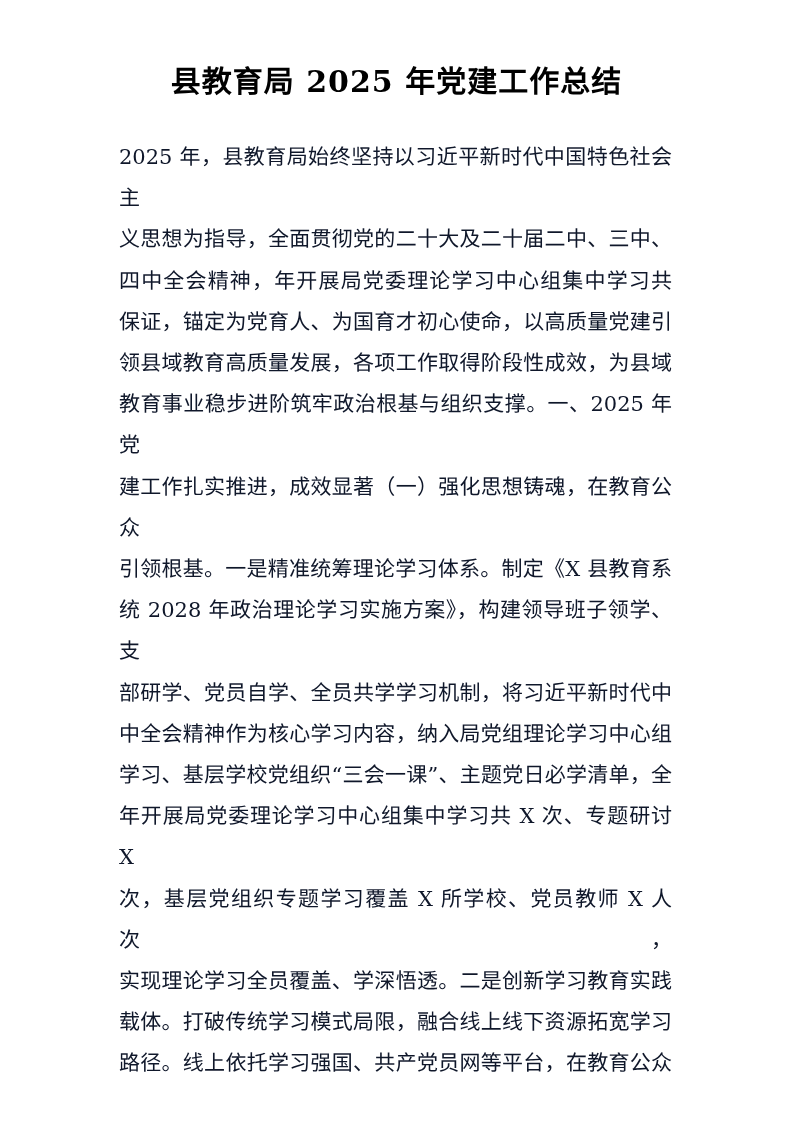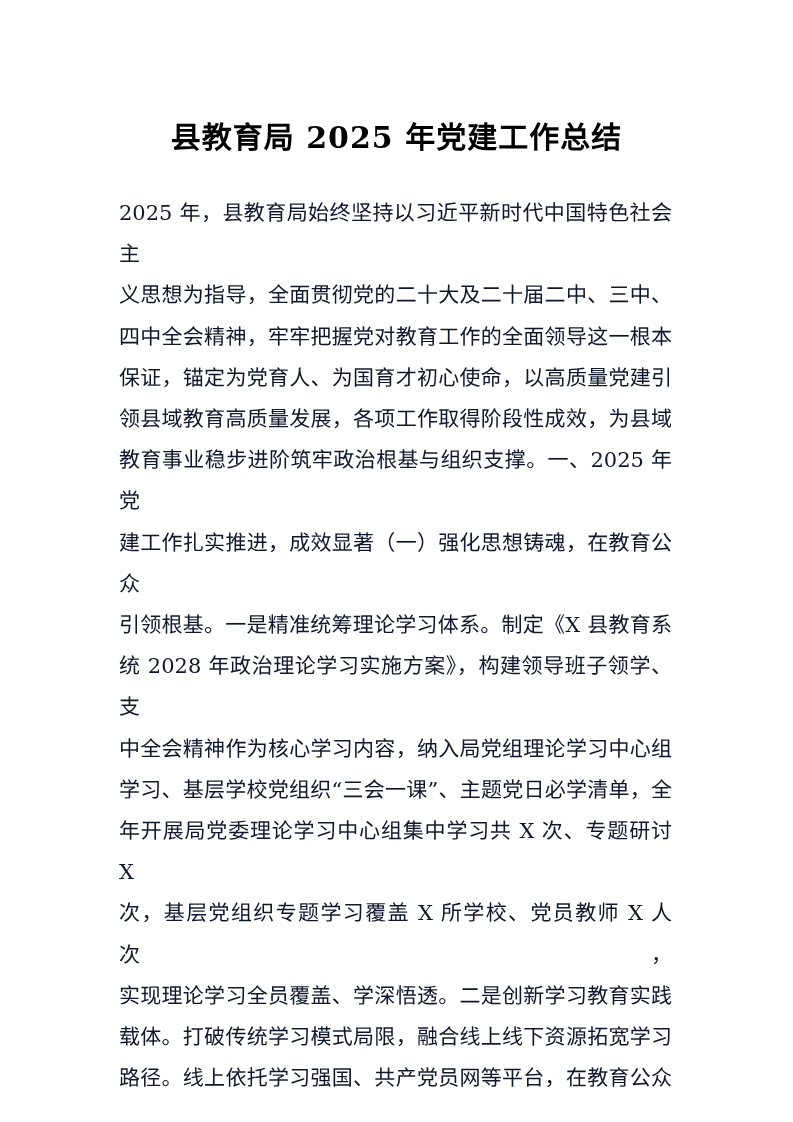--- a/index.html
+++ b/index.html
@@ -12,21 +12,21 @@
     position: relative;
     width: 793px;
     height: 1122px;
     margin: 0 auto;
     background: #ffffff;
     color: #000000;
     overflow: hidden;
     font-family: "DejaVu Serif", "Liberation Serif", serif;
   }
   .doc-title {
-    margin: 118px 90px 0 90px;
+    margin: 62px 90px 0 90px;
     font-size: 30px;
     line-height: 40px;
     font-weight: bold;
     text-align: center;
     letter-spacing: 1px;
     color: #000000;
   }
   .doc-body {
     margin: 35px 121px 0 119px; 
   }
@@ -41,27 +41,28 @@
   }
 </style>
 </head>
 <body>
 
 <div class="page">
   <h1 class="doc-title">县教育局 2025 年党建工作总结</h1>
   <div class="doc-body">
     <div class="line">2025 年，县教育局始终坚持以习近平新时代中国特色社会主</div>
     <div class="line">义思想为指导，全面贯彻党的二十大及二十届二中、三中、</div>
-    <div class="line">四中全会精神，牢牢把握党对教育工作的全面领导这一根本</div>
+    <div class="line">四中全会精神，年开展局党委理论学习中心组集中学习共</div>
     <div class="line">保证，锚定为党育人、为国育才初心使命，以高质量党建引</div>
     <div class="line">领县域教育高质量发展，各项工作取得阶段性成效，为县域</div>
     <div class="line">教育事业稳步进阶筑牢政治根基与组织支撑。一、2025 年党</div>
     <div class="line">建工作扎实推进，成效显著（一）强化思想铸魂，在教育公众</div>
     <div class="line">引领根基。一是精准统筹理论学习体系。制定《X 县教育系</div>
     <div class="line">统 2028 年政治理论学习实施方案》，构建领导班子领学、支</div>
+    <div class="line">部研学、党员自学、全员共学学习机制，将习近平新时代中</div>
     <div class="line">中全会精神作为核心学习内容，纳入局党组理论学习中心组</div>
     <div class="line">学习、基层学校党组织“三会一课”、主题党日必学清单，全</div>
     <div class="line">年开展局党委理论学习中心组集中学习共 X 次、专题研讨 X</div>
     <div class="line">次，基层党组织专题学习覆盖 X 所学校、党员教师 X 人次，</div>
     <div class="line">实现理论学习全员覆盖、学深悟透。二是创新学习教育实践</div>
     <div class="line">载体。打破传统学习模式局限，融合线上线下资源拓宽学习</div>
     <div class="line">路径。线上依托学习强国、共产党员网等平台，在教育公众</div>
 
   </div>
 </div>

